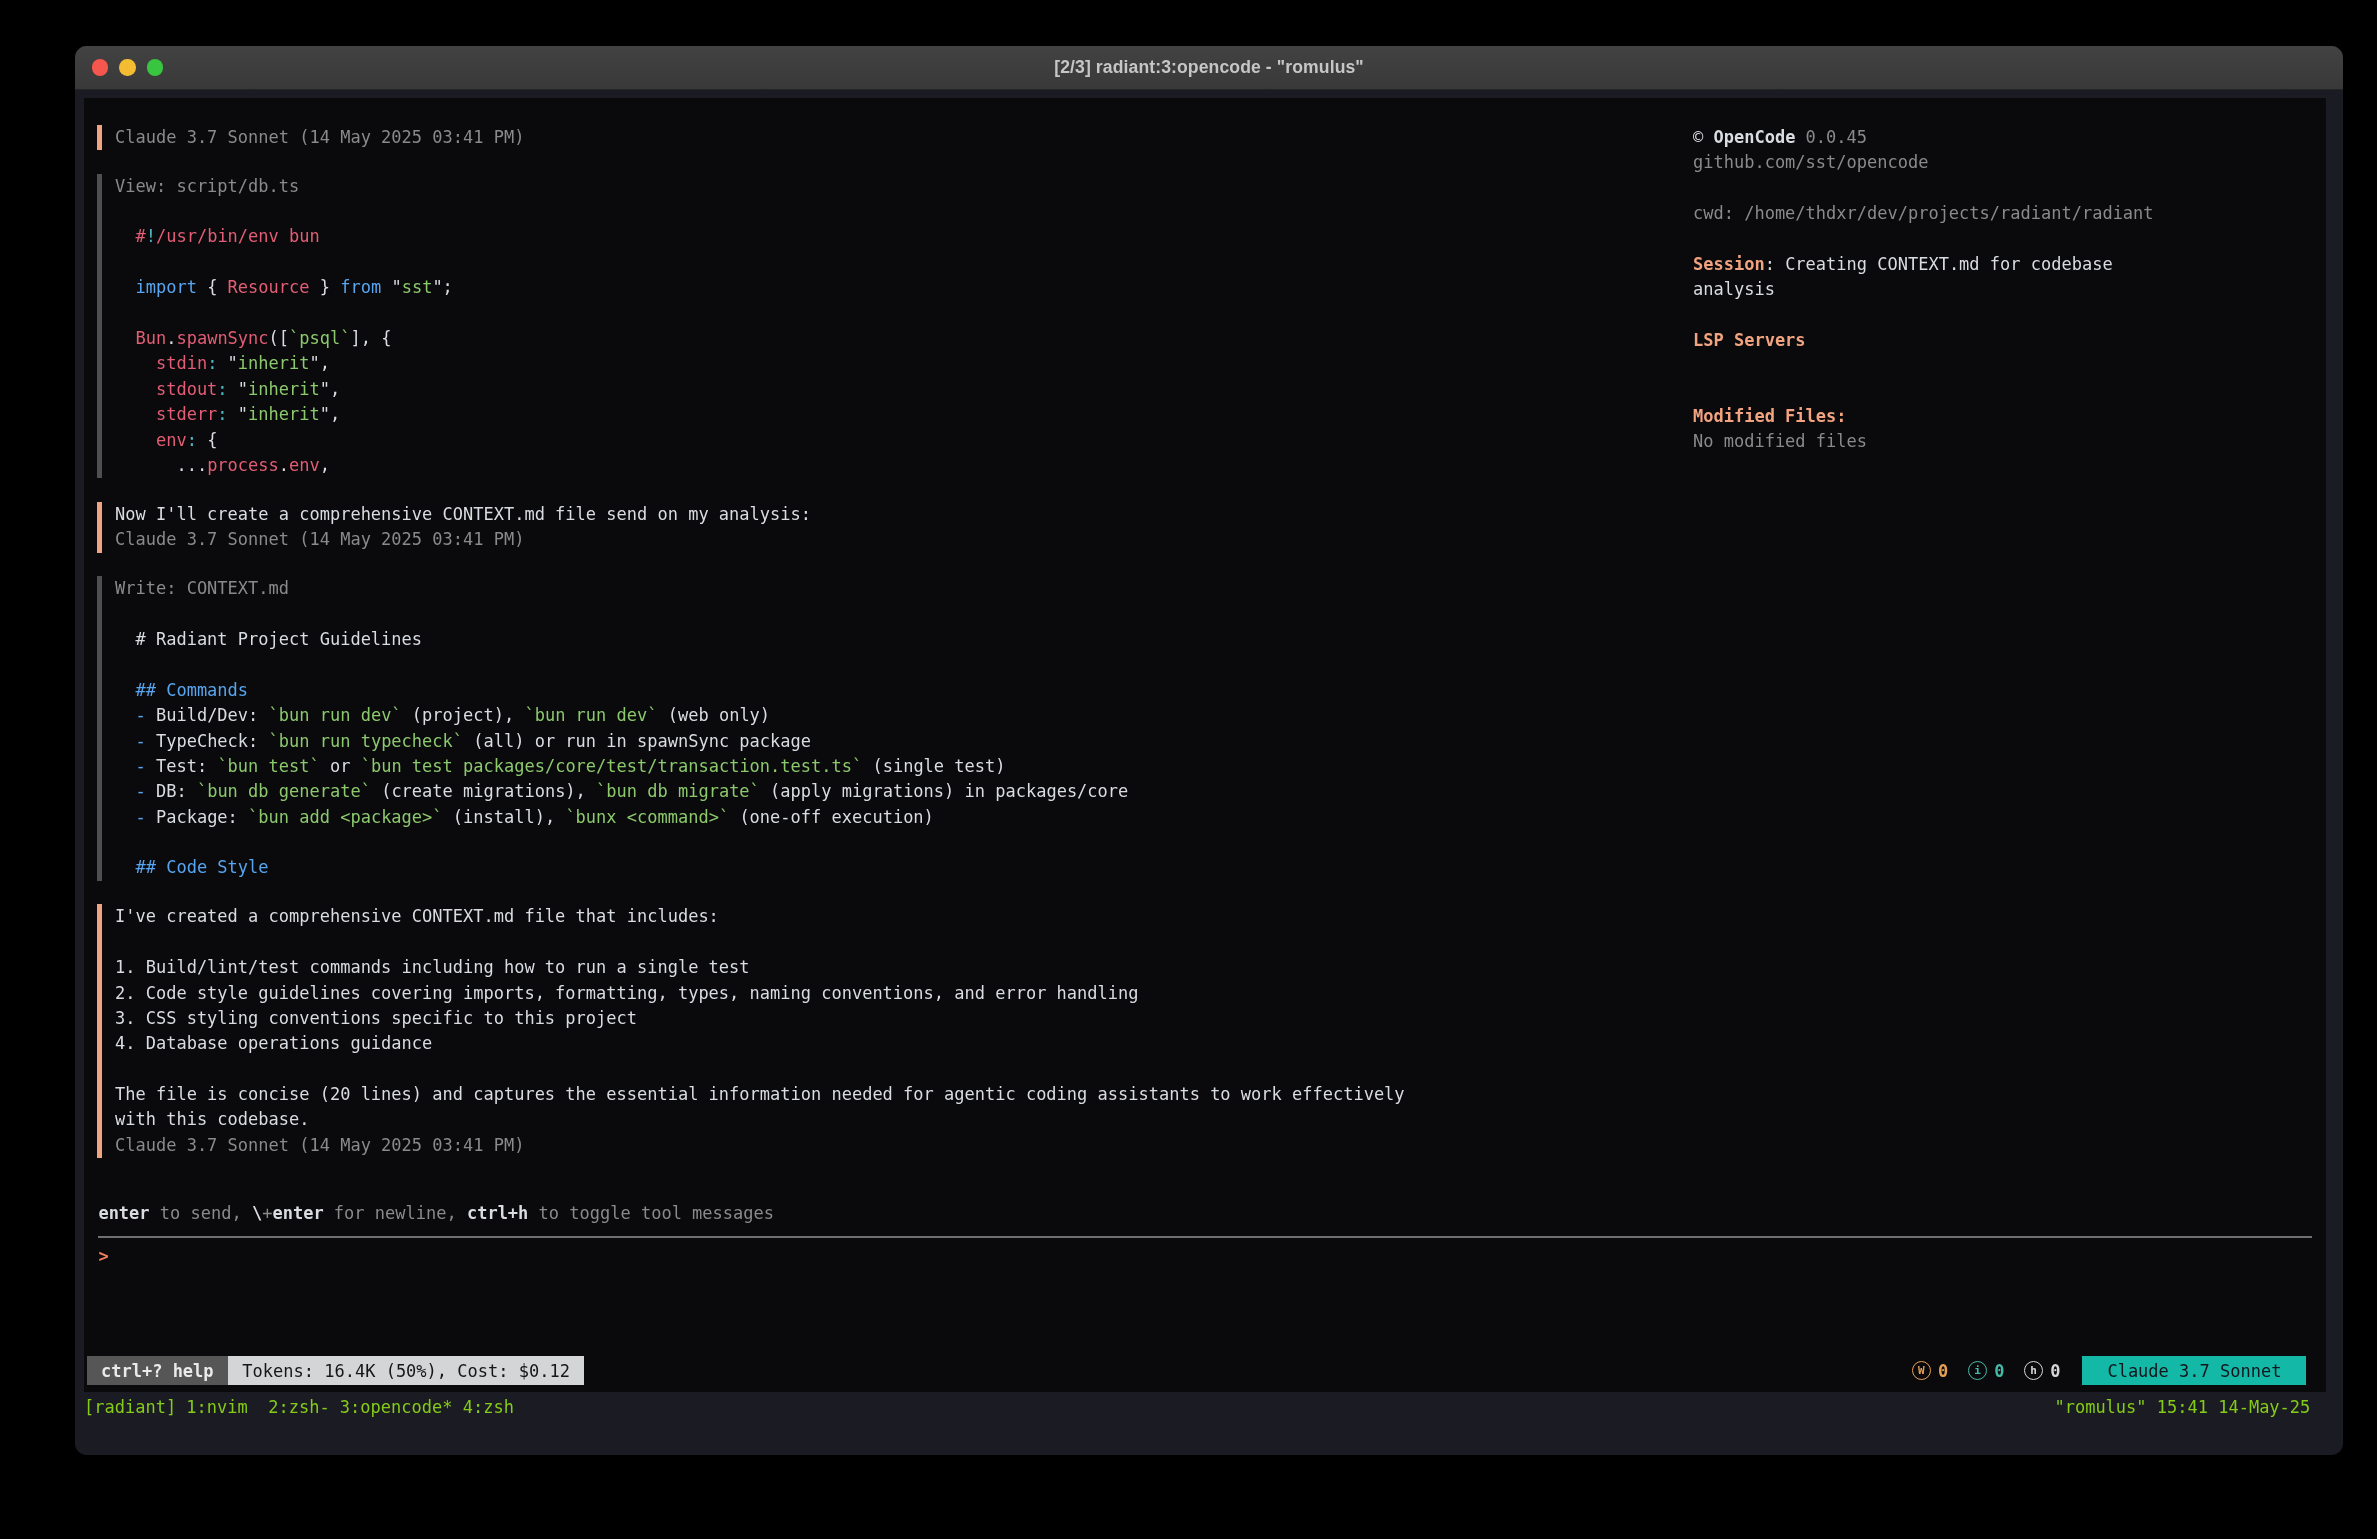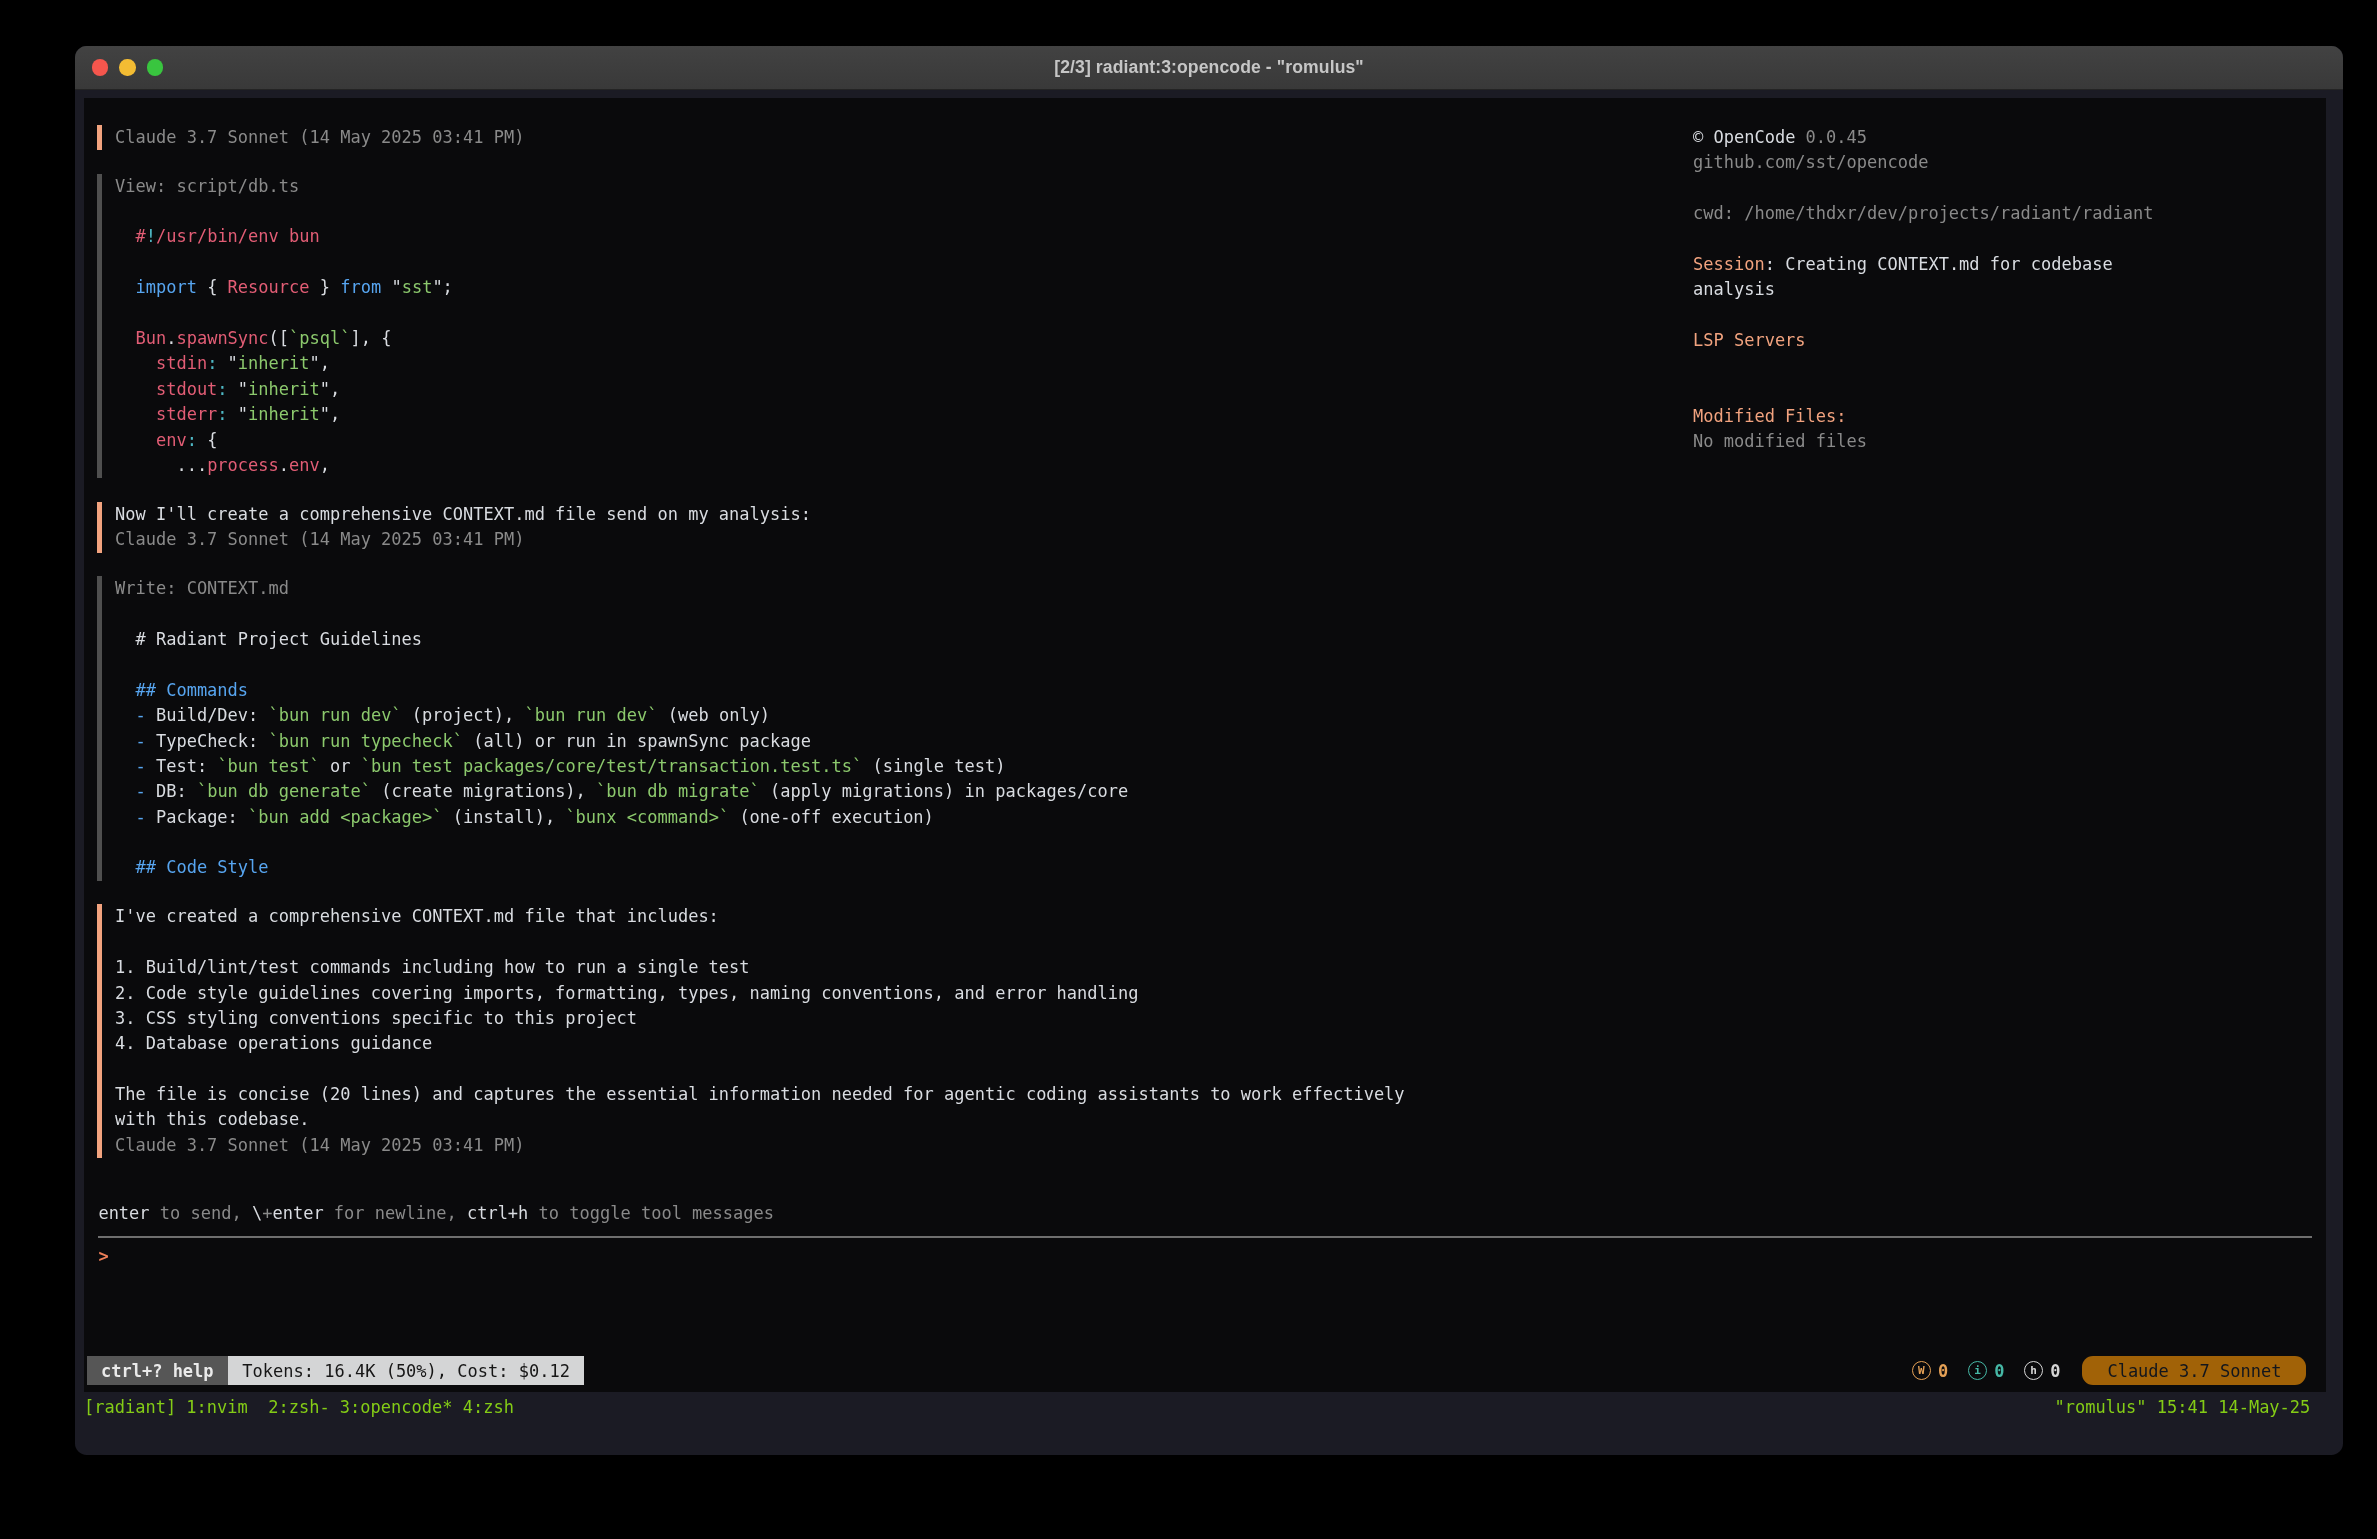--- a/index.html
+++ b/index.html
@@ -26,21 +26,21 @@
   .opencode{ flex:1; min-height:0; background:#0a0a0c; display:flex; flex-direction:column; }
 
   .main{ display:flex; padding:27px 0 0 13px; }
   .chat{ flex:1; min-width:0; }
   .side{ width:633px; flex:none; }
 
   .line{ font:17px/25.4px "DejaVu Sans Mono", monospace; height:25.4px; white-space:pre; color:#d9dce1; }
   .c-fg{ color:#d9dce1; } .c-dim{ color:#8a8a8a; }
   .c-red{ color:#e25d75; } .c-blue{ color:#57a5f0; }
   .c-green{ color:#8cc96d; } .c-cyan{ color:#4fb8c5; }
-  .c-accent{ color:#f2a37f; } .c-b{ font-weight:normal;margin-top:30px; }
+  .c-accent{ color:#f2a37f; } .c-b{ font-weight:bold;margin-top:30px; }
 
   .block{ border-left:5.9px solid #4f4f4f; padding-left:13px; margin-bottom:23.5px; }
   .block.bar-accent{ border-left-color:#f2a37f; }
   .block.bar-tool{ border-left-color:#4f4f4f; }
 
   
   .editor{ margin:19.6px 14.4px 0 14.4px; }
   .divider{ border:none; border-top:2px solid #6f6f6f; margin:9px 0 6.5px 0; }
   .prompt-row{ font:17px/25.4px "DejaVu Sans Mono", monospace; height:25.4px; white-space:pre; }
   .prompt-symbol{ color:#ee7f58; font-weight:bold; }
@@ -169,21 +169,21 @@
             </span>
             <span class="diag" style="color: rgb(70, 184, 166);">
               <span class="diag-circle">i</span>
               <span class="diag-count">0</span>
             </span>
             <span class="diag" style="color: rgb(214, 214, 214);">
               <span class="diag-circle">h</span>
               <span class="diag-count">0</span>
             </span>
           </span>
-        <span class="chip chip-model" style="background: #a16207; border-radius: 11px;">Claude 3.7 Sonnet</span>
+        <span class="chip chip-model" style="background: #14b8a6;">Claude 3.7 Sonnet</span>
       </div>
     </div>
 
     <div class="tmux" style="color: #84cc16;">
       <span class="tmux-left">[radiant] 1:nvim  2:zsh- 3:opencode* 4:zsh</span>
       <span class="tmux-right">"romulus" 15:41 14-May-25</span>
     </div>
   </div>
 </div>
 

